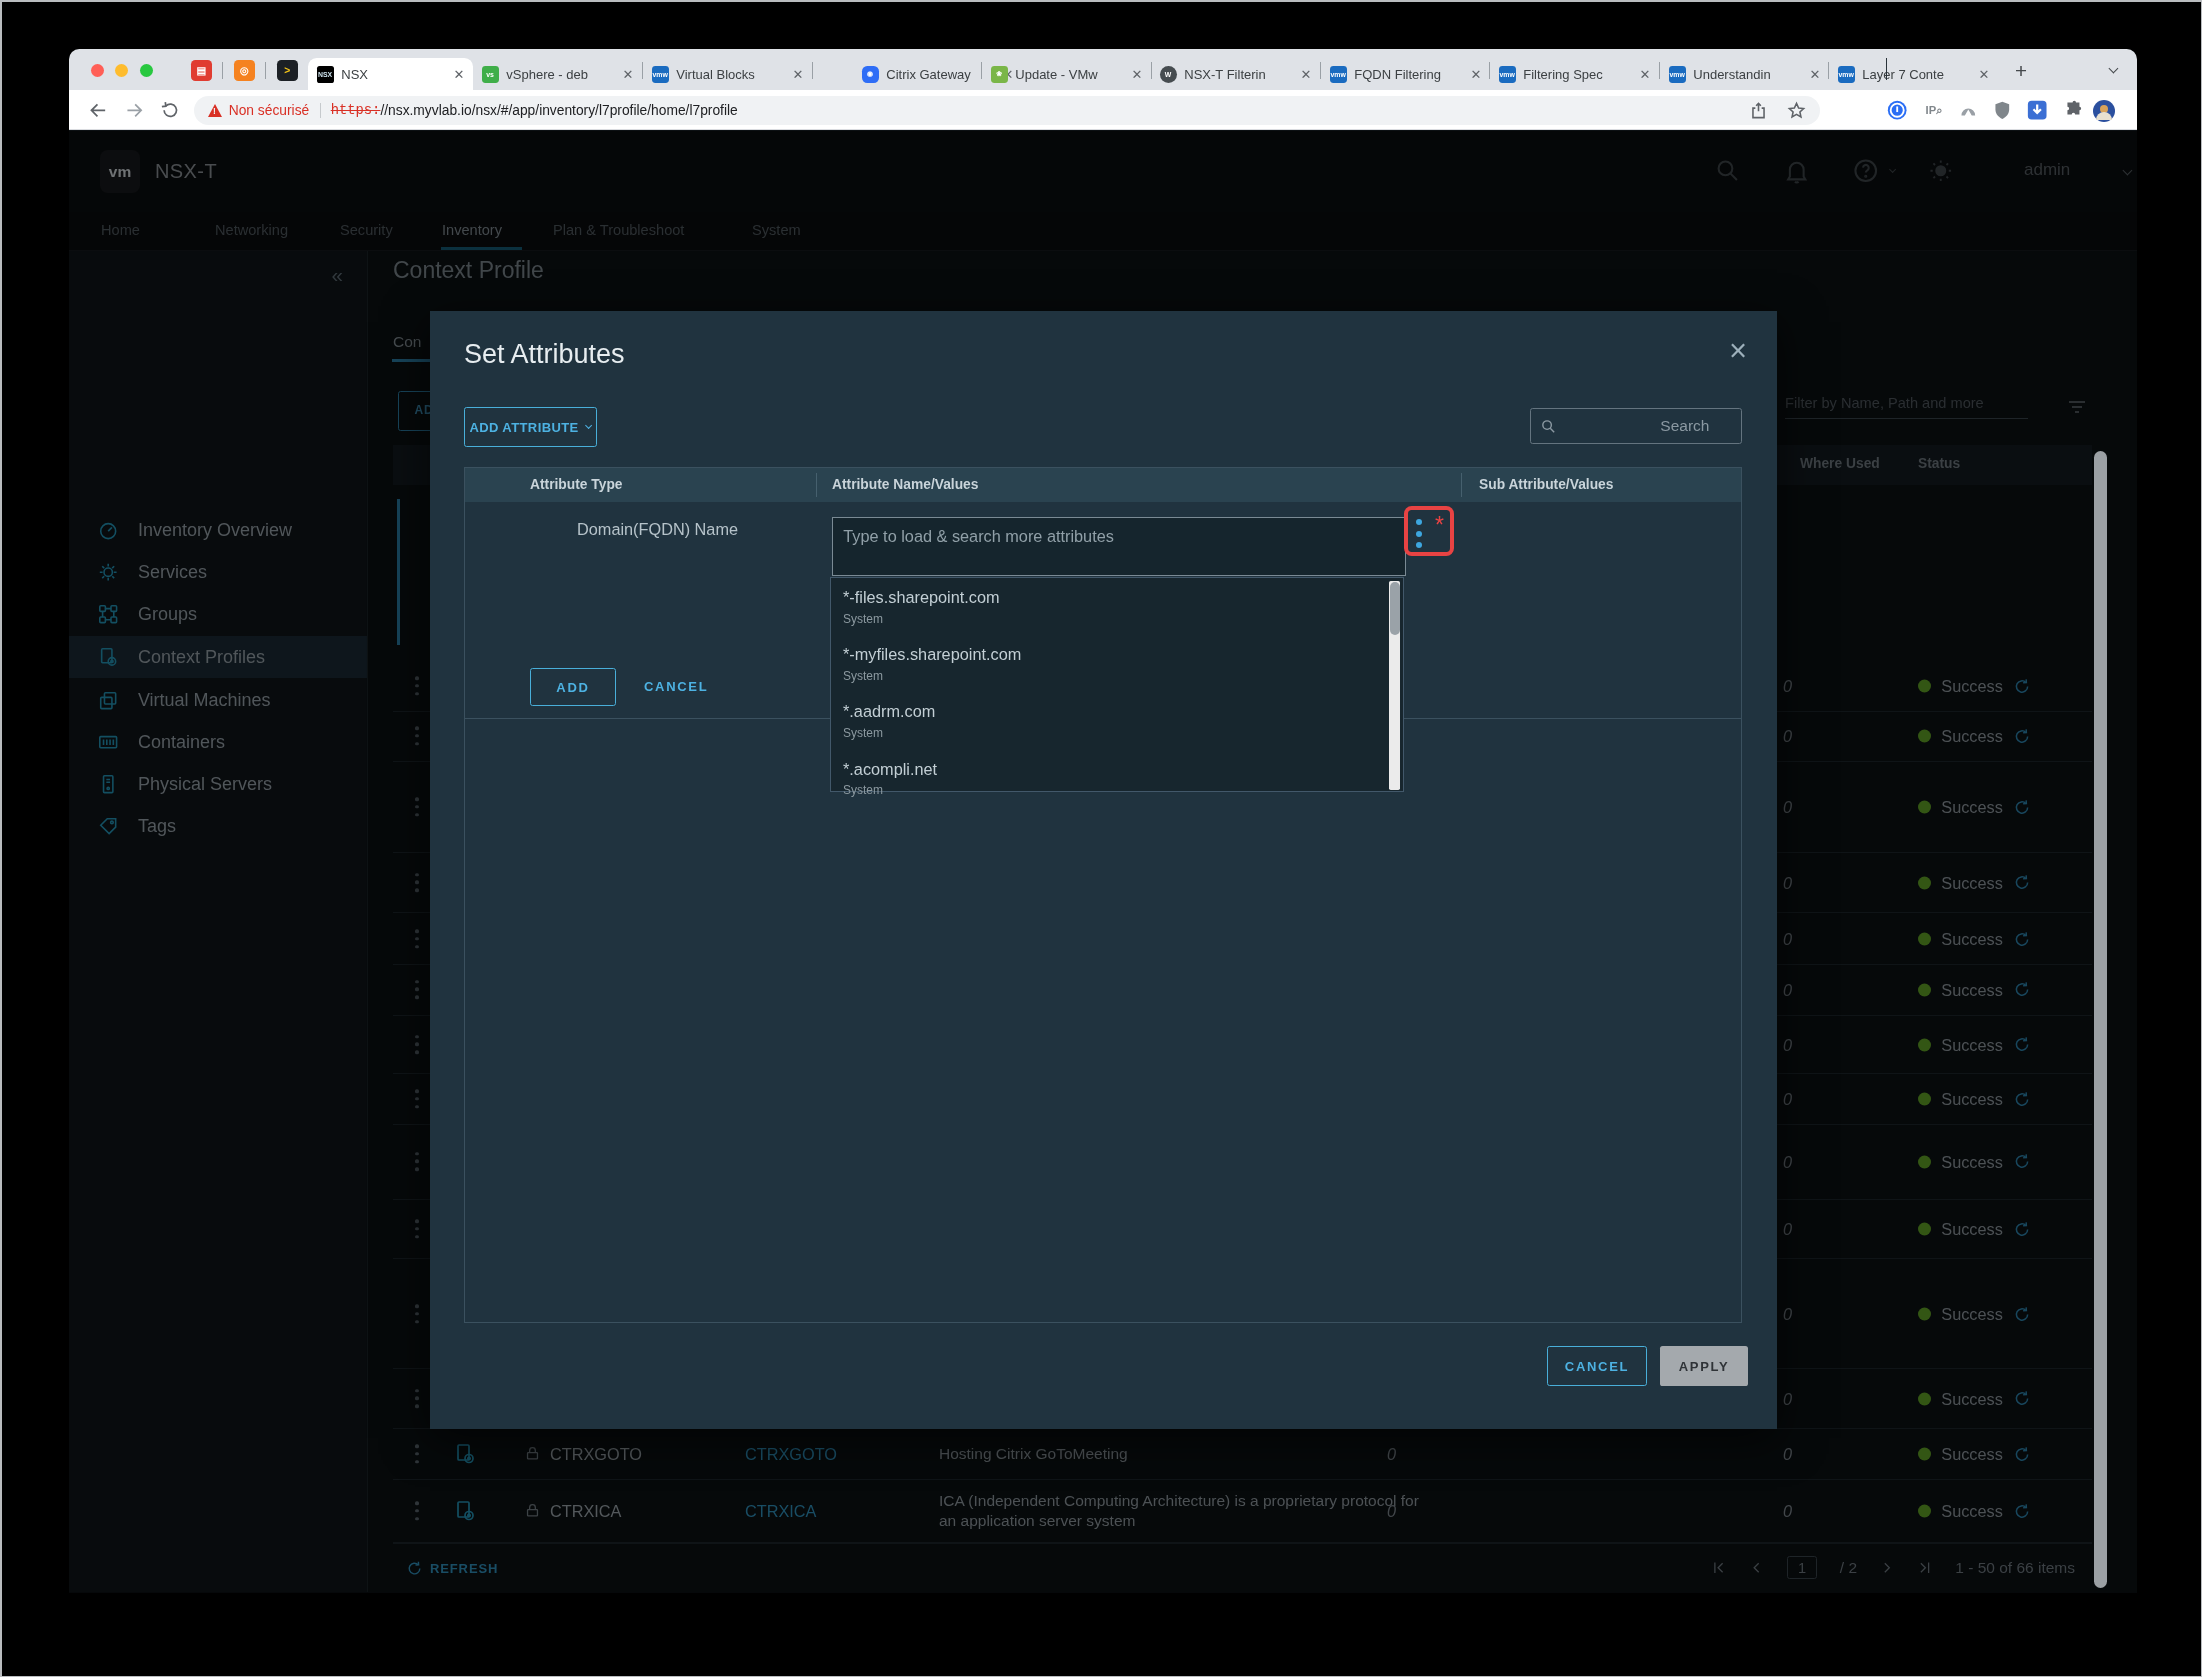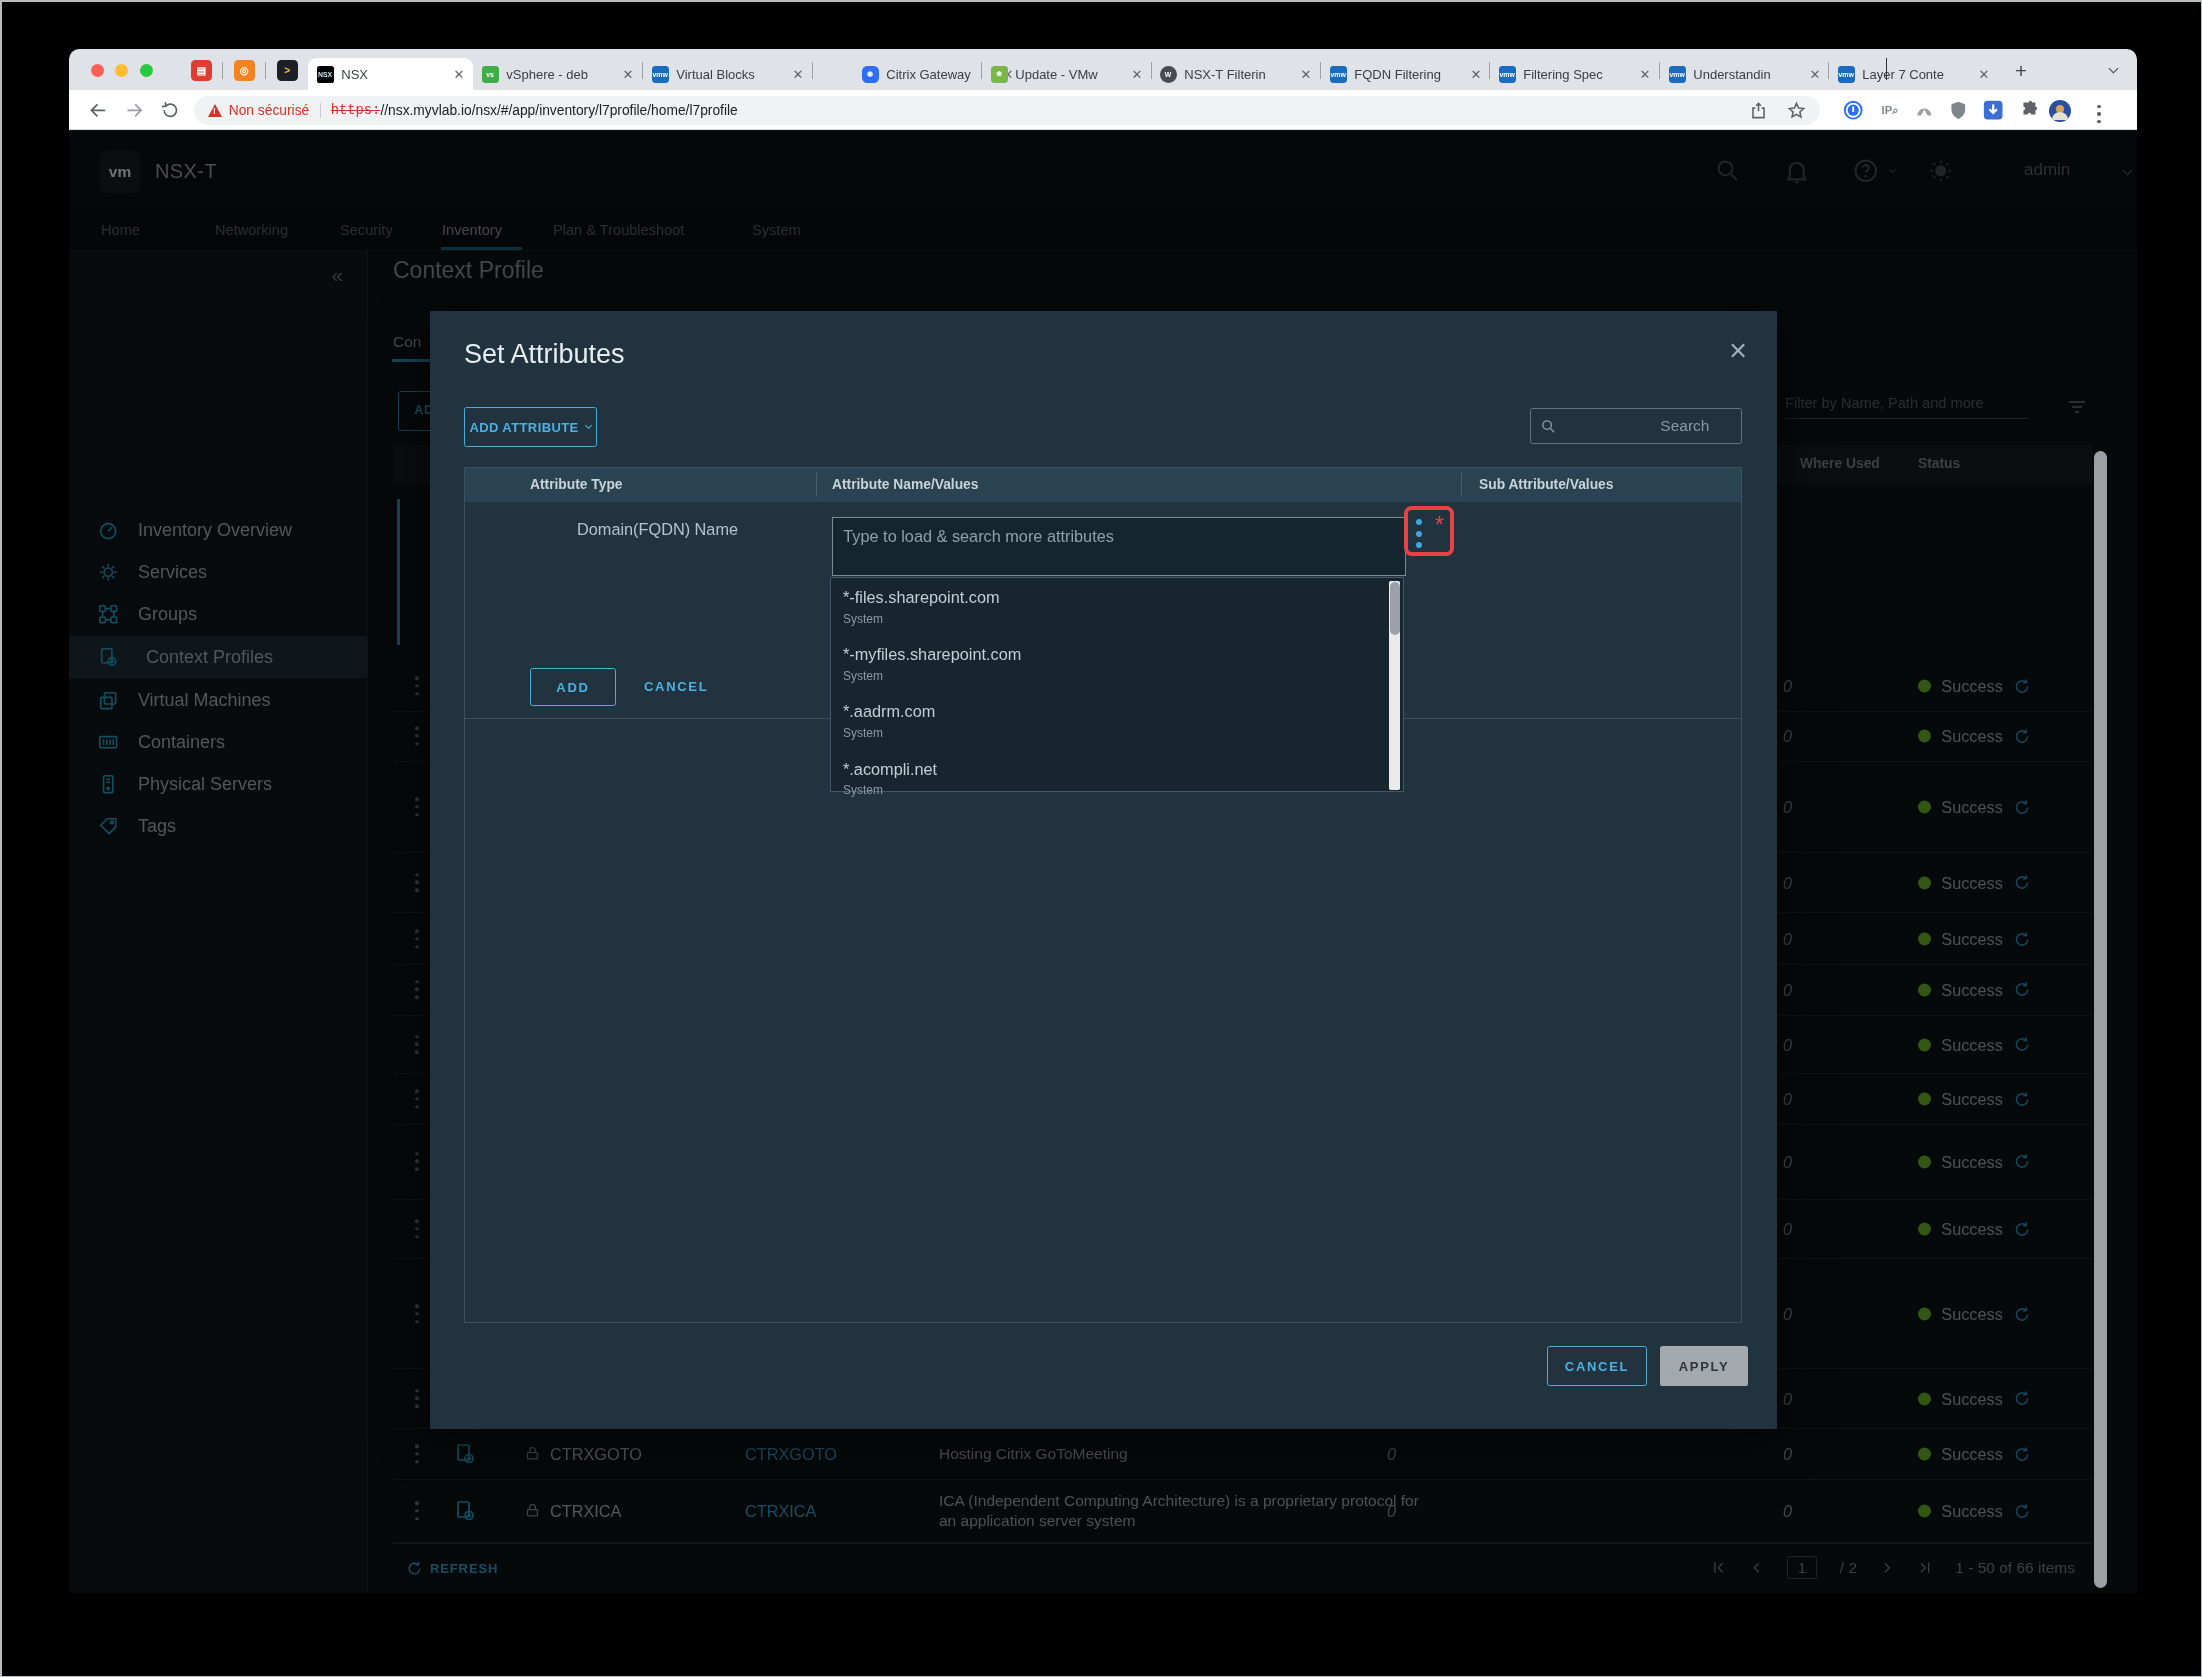--- a/index.html
+++ b/index.html
@@ -27,37 +27,37 @@
   .urlbar { position:absolute; left:0; top:41px; width:100%; height:40px; background:#ffffff; border-bottom:0.9px solid #dadce0; }
   .navic { position:absolute; top:10.3px; color:#5f6368; }
   .pill { position:absolute; left:125px; top:6px; width:1626px; height:29px; background:#f0f2f4; border-radius:14.6px; display:flex; align-items:center; padding:0 13.8px; }
   .warn-tri { width:0; height:0; border-left:7.7px solid transparent; border-right:7.7px solid transparent; border-bottom:13px solid #d93025; position:relative; margin-right:6.9px; }
   .warn-tri:after { content:"!"; position:absolute; left:-1.7px; top:1.7px; color:#f0f2f4; font-size:8.6px; font-weight:bold; }
   .warn-txt { color:#d93025; font-size:13.8px; margin-right:10.3px; }
   .pillsep { width:0.9px; height:15.5px; background:#c6cacd; margin-right:10.3px; }
   .scheme { color:#d93025; font-size:13.8px; text-decoration:line-through;font-family:Liberation Mono, monospace; }
   .urlrest { color:#202124; font-size:13.8px; }
   .pill-icons { margin-left:auto; display:flex; gap:19px; color:#5f6368; }
-  .ext { position:absolute; top:8.6px; width:24px; height:24px; display:flex; align-items:center; justify-content:center; }
+  .ext { position:absolute; top:8.6px; width:24px; height:24px; display:flex; align-items:center; justify-content:center;margin-left:44px; }
 
   
   .masthead { position:absolute; left:0; top:82px; width:100%; height:82px; background:#0b0d0f; }
   .vmlogo { position:absolute; left:31px; top:19px; width:40px; height:43px; background:#17191c; border-radius:7.7px; color:#cdd2d6; font-weight:bold; font-size:15.5px; display:flex; align-items:center; justify-content:center; }
   .product { position:absolute; left:86px; top:29px; color:#878d92; font-size:20px; font-weight:300; letter-spacing:0.4px; }
   .mast-ic { position:absolute; top:26px; color:#3e4549; }
   .navrow { position:absolute; left:0; top:163px; width:100%; height:39px; background:#0a0c0e; border-bottom:0.9px solid #15191c; }
   .navitem { position:absolute; top:10.3px; color:#4f575d; font-size:14.6px; }
   .navitem.active { color:#7c868d; }
   .nav-underline { position:absolute; left:372px; top:35px; width:81px; height:3.4px; background:#155a74; }
 
   .sidebar { position:absolute; left:0; top:202px; width:299px; height:1341px; background:#0f1519; border-right:0.9px solid #1b2328; }
   .collapse { position:absolute; right:24px; top:12px; color:#5d6a72; font-size:20.6px; }
   .sideitem { position:absolute; left:0; width:100%; height:42px; display:flex; align-items:center; color:#959fa6; font-size:18px; font-weight:300; }
   .sideitem .ic { margin:0 19px 0 27.5px; color:#2492b4; display:flex; }
-  .sideitem.selected { background:#1a2a35;gap:8px; }
+  .sideitem.selected { background:#1a2a35; }
 
   .content-bg { position:absolute; left:299px; top:202px; width:1770px; height:1341px; background:#0c1114; }
   .pagetitle { position:absolute; left:324px; top:208px; color:#79838a; font-size:23px; font-weight:300; }
   .btab { position:absolute; left:324px; top:284px; color:#828c92; font-size:15.5px; }
   .btab-underline { position:absolute; left:323px; top:310px; width:64px; height:3.4px; background:#2b7fa6; }
   .bt-add { position:absolute; left:329px; top:342px; width:60px; height:40px; border:0.9px solid #2b7fa6; border-radius:2.6px; color:#3f93bd; font-size:12px; font-weight:bold; letter-spacing:0.9px; padding:11.2px 0 0 15.5px; }
   .bfilter { position:absolute; left:1716px; top:346px; width:243px; color:#4e565c; font-size:14.6px; border-bottom:0.9px solid #39434a; padding-bottom:6.9px; }
   .bfilter-ic { position:absolute; left:1996px; top:346px; color:#4e565c; }
   .bheader { position:absolute; left:324px; top:396px; width:1699px; height:40px; background:#141b20; }
   .bheader .h { position:absolute; top:11.2px; color:#6d777e; font-size:13.8px; font-weight:bold; }

